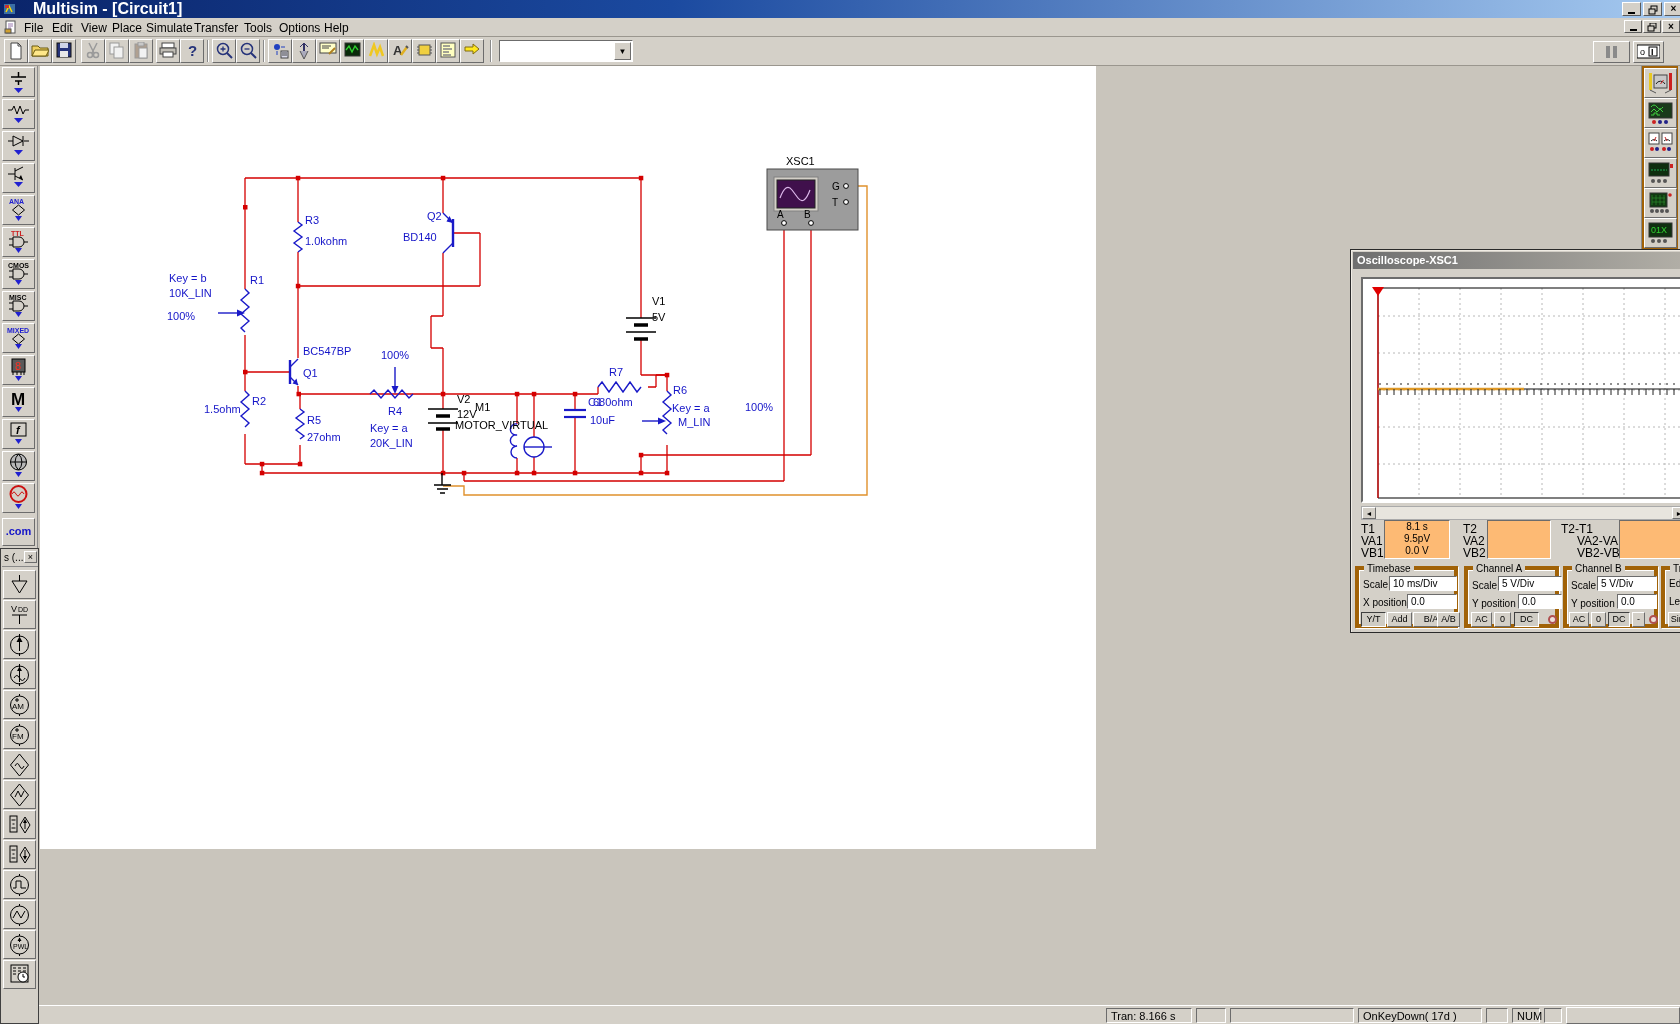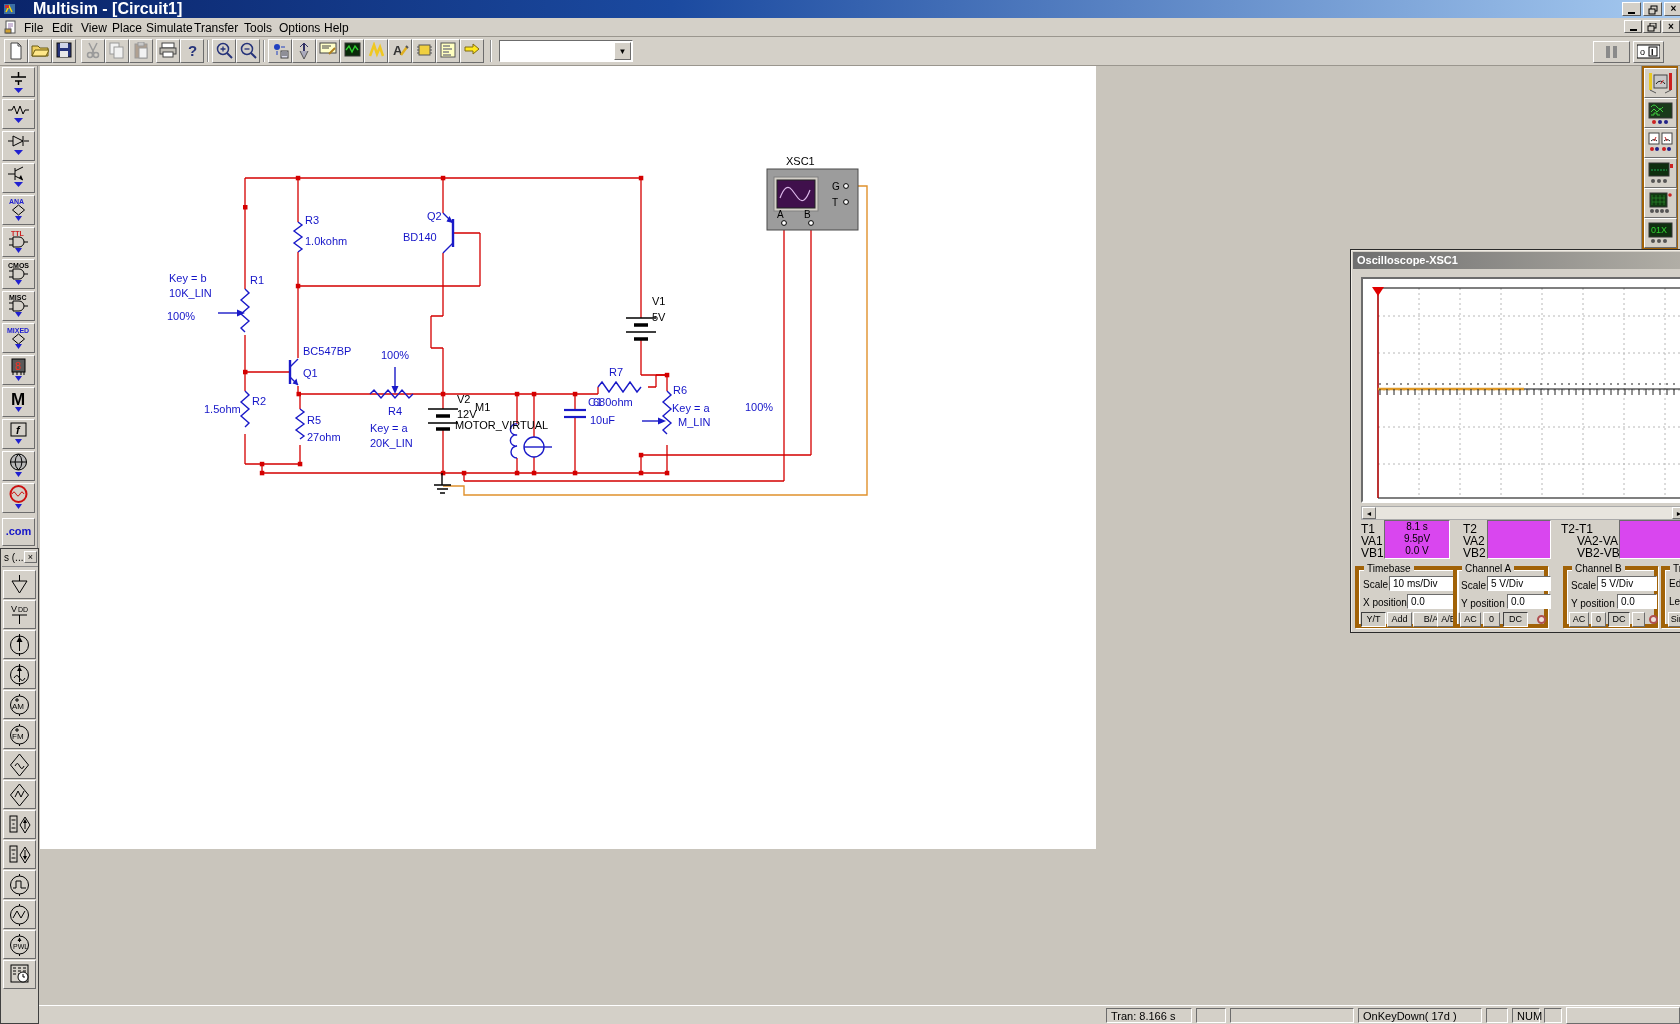--- a/index.html
+++ b/index.html
@@ -37,21 +37,21 @@
   #rightbar{position:absolute;left:1641px;top:66px;width:37px;height:190px;background:#a16207;border-left:1px solid #8a8a8a}
   .ibtn{position:absolute;left:2px;width:33px;height:30px;background:#d4d0c8;border:1px solid;border-color:#fff #6c6c6c #6c6c6c #fff}
   .ibtn svg{display:block;margin:2px auto 0}
   
   #scopewin{position:absolute;left:1350px;top:249px;width:336px;height:384px;background:#d4d0c8;border:1px solid #2a2a2a;box-shadow:inset 1px 1px 0 #f0ece4;z-index:10}
   #scopetitle{position:absolute;left:2px;top:2px;width:332px;height:17px;background:linear-gradient(90deg,#6f6f6f,#b2afa7);color:#fff;font-weight:bold;font-size:11px;line-height:16px;padding-left:4px}
   #scopedisplay{position:absolute;left:10px;top:27px;width:326px;height:226px;background:#fff;border:2px solid;border-color:#6c6c6c #fff #fff #6c6c6c}
   #scopescroll{position:absolute;left:10px;top:256px;width:326px;height:14px;background:#e8e5de;border:1px solid #aaa}
   .sarrow{position:absolute;top:0;width:14px;height:12px;background:#d4d0c8;border:1px solid;border-color:#fff #6c6c6c #6c6c6c #fff;font-size:7px;text-align:center;line-height:12px}
   .rolabel{position:absolute;font-size:12px}
-  .ropanel{position:absolute;background:#d946ef;border:1px solid;border-color:#6c6c6c #fff #fff #6c6c6c;font-size:10px;text-align:center}
+  .ropanel{position:absolute;background:#fdba74;border:1px solid;border-color:#6c6c6c #fff #fff #6c6c6c;font-size:10px;text-align:center}
   .ropanel div{height:12px;line-height:12px}
   .gbox{position:absolute;border:4px solid #a16207;box-shadow:1px 1px 0 #fff,inset 1px 1px 0 #fff}
   .gtitle{position:absolute;top:-7px;left:5px;background:#d4d0c8;padding:0 3px;font-size:10px}
   .glabel{position:absolute;font-size:10px}
   .gfield{position:absolute;background:#fff;border:1px solid;border-color:#6c6c6c #fff #fff #6c6c6c;font-size:10px;padding-left:3px;line-height:13px}
   .sbtn{position:absolute;height:15px;background:#d4d0c8;border:1px solid;border-color:#fff #6c6c6c #6c6c6c #fff;font-size:9px;text-align:center;line-height:13px}
   .sbtn.on{border-color:#404040 #fff #fff #404040;background:#cfccc4}
   .ind{position:absolute;width:9px;height:9px;border-radius:50%;border:2px solid #b05050;background:#ece0da}
   
   #statusbar{position:absolute;left:0;top:1005px;width:1680px;height:19px;background:#d4d0c8;border-top:1px solid #fff}
@@ -752,21 +752,21 @@
     <span class="glabel" style="left:4px;top:9px">Scale</span>
     <div class="gfield" style="left:30px;top:6px;width:68px;height:15px">10 ms/Div</div>
     <span class="glabel" style="left:4px;top:27px">X position</span>
     <div class="gfield" style="left:48px;top:24px;width:50px;height:15px">0.0</div>
     <div class="sbtn on" style="left:2px;top:42px;width:25px">Y/T</div>
     <div class="sbtn" style="left:28px;top:42px;width:25px">Add</div>
     <div class="sbtn" style="left:54px;top:42px;width:36px">B/A</div>
     <div class="sbtn" style="left:78px;top:42px;width:23px">A/B</div>
   </div>
 
-  <div class="gbox" style="left:102px;top:316px;width:95px;height:62px">
+  <div class="gbox" style="left:113px;top:316px;width:95px;height:62px">
     <span class="gtitle">Channel A</span>
     <span class="glabel" style="left:4px;top:10px">Scale</span>
     <div class="gfield" style="left:30px;top:6px;width:64px;height:15px">5 V/Div</div>
     <span class="glabel" style="left:4px;top:28px">Y position</span>
     <div class="gfield" style="left:50px;top:24px;width:44px;height:15px">0.0</div>
     <div class="sbtn" style="left:3px;top:42px;width:21px">AC</div>
     <div class="sbtn" style="left:26px;top:42px;width:17px">0</div>
     <div class="sbtn on" style="left:46px;top:42px;width:25px">DC</div>
     <div class="ind" style="left:80px;top:45px"></div>
   </div>

